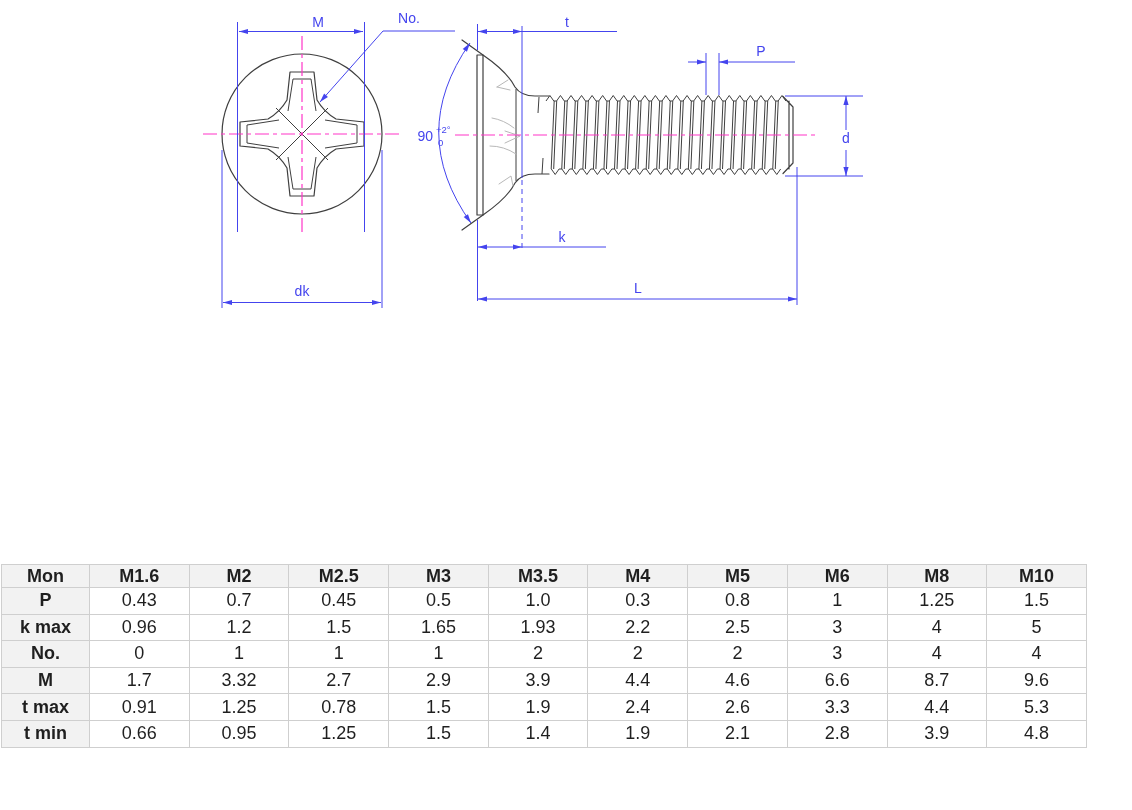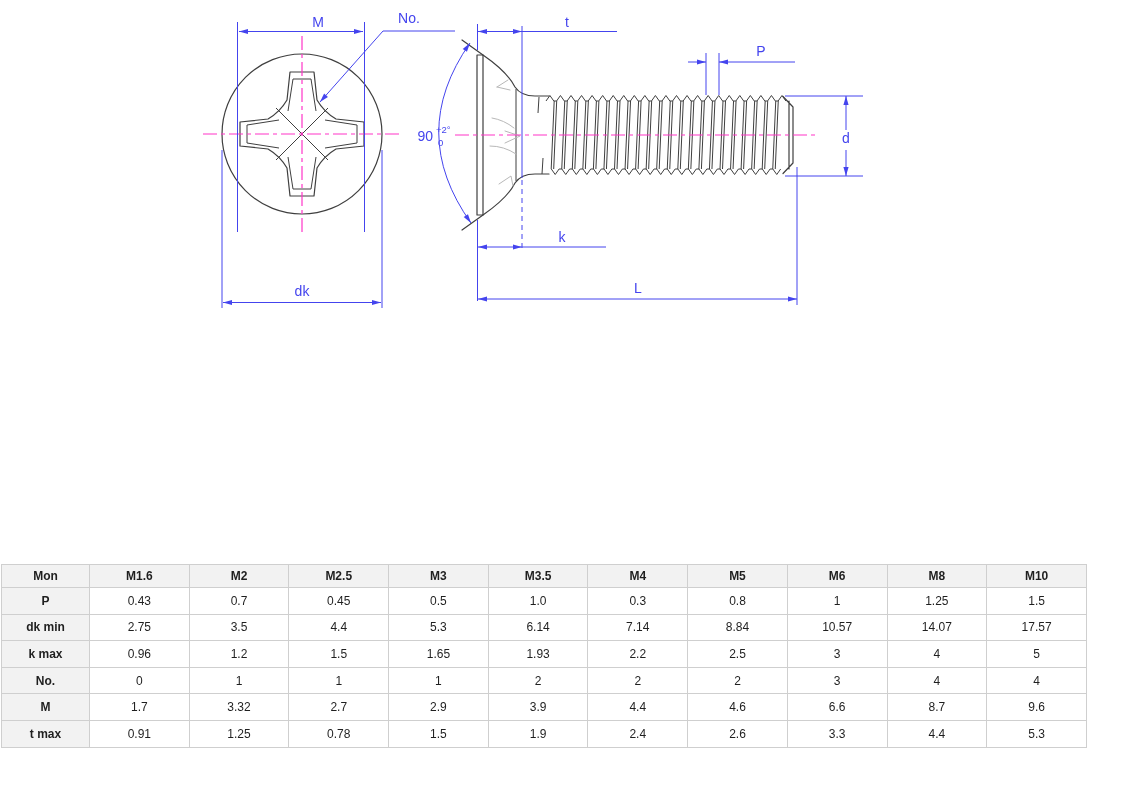--- a/index.html
+++ b/index.html
@@ -10,21 +10,21 @@
   .thin-outline{stroke:var(--outline);stroke-width:1;fill:none;}
   .shade{stroke:var(--shade);stroke-width:1;fill:none;stroke-linecap:round;}
   .center{stroke:var(--magenta);stroke-width:1.2;fill:none;stroke-dasharray:14 4 4 4;}
   .dim{stroke:var(--blue);stroke-width:1;fill:none;}
   .dim-dash{stroke:var(--blue);stroke-width:1;fill:none;stroke-dasharray:5 4;}
   .arrow{fill:var(--blue);}
   .dim-label{fill:var(--blue);font-size:14px;font-family:"Liberation Sans",sans-serif;}
   .dim-label-sm{fill:var(--blue);font-size:9.5px;font-family:"Liberation Sans",sans-serif;}
   .table-wrap{position:absolute;left:1px;top:564px;}
   table{border-collapse:collapse;table-layout:fixed;width:1086px;
-        font-size:12px;color:#1f1f1f;}
+        font-size:18px;color:#1f1f1f;}
   th,td{border:1px solid #cfcfcf;text-align:center;vertical-align:middle;
         padding:0;overflow:hidden;white-space:nowrap;}
   thead th{height:22px;background:#f2f2f2;font-weight:bold;}
   tbody tr{height:26.6px;}
   tbody th{background:#f2f2f2;font-weight:bold;}
   tbody td{background:#ffffff;font-weight:normal;}
   col.label-col{width:88px;}
 </style>
 </head>
 <body style="--blue: #4444ee; --magenta: #ff35c8; --outline: #3f3f3f; --shade: #b8b8b8;">
@@ -162,33 +162,20 @@
           <td>0.45</td>
           <td>0.5</td>
           <td>1.0</td>
           <td>0.3</td>
           <td>0.8</td>
           <td>1</td>
           <td>1.25</td>
           <td>1.5</td>
         </tr>
         <tr>
-          <th>dk min</th>
-          <td>2.75</td>
-          <td>3.5</td>
-          <td>4.4</td>
-          <td>5.3</td>
-          <td>6.14</td>
-          <td>7.14</td>
-          <td>8.84</td>
-          <td>10.57</td>
-          <td>14.07</td>
-          <td>17.57</td>
-        </tr>
-        <tr>
           <th>k max</th>
           <td>0.96</td>
           <td>1.2</td>
           <td>1.5</td>
           <td>1.65</td>
           <td>1.93</td>
           <td>2.2</td>
           <td>2.5</td>
           <td>3</td>
           <td>4</td>
@@ -226,15 +213,28 @@
           <td>1.25</td>
           <td>0.78</td>
           <td>1.5</td>
           <td>1.9</td>
           <td>2.4</td>
           <td>2.6</td>
           <td>3.3</td>
           <td>4.4</td>
           <td>5.3</td>
         </tr>
+        <tr>
+          <th>t min</th>
+          <td>0.66</td>
+          <td>0.95</td>
+          <td>1.25</td>
+          <td>1.5</td>
+          <td>1.4</td>
+          <td>1.9</td>
+          <td>2.1</td>
+          <td>2.8</td>
+          <td>3.9</td>
+          <td>4.8</td>
+        </tr>
       </tbody>
   </table>
 </div>
 
 </body></html>

